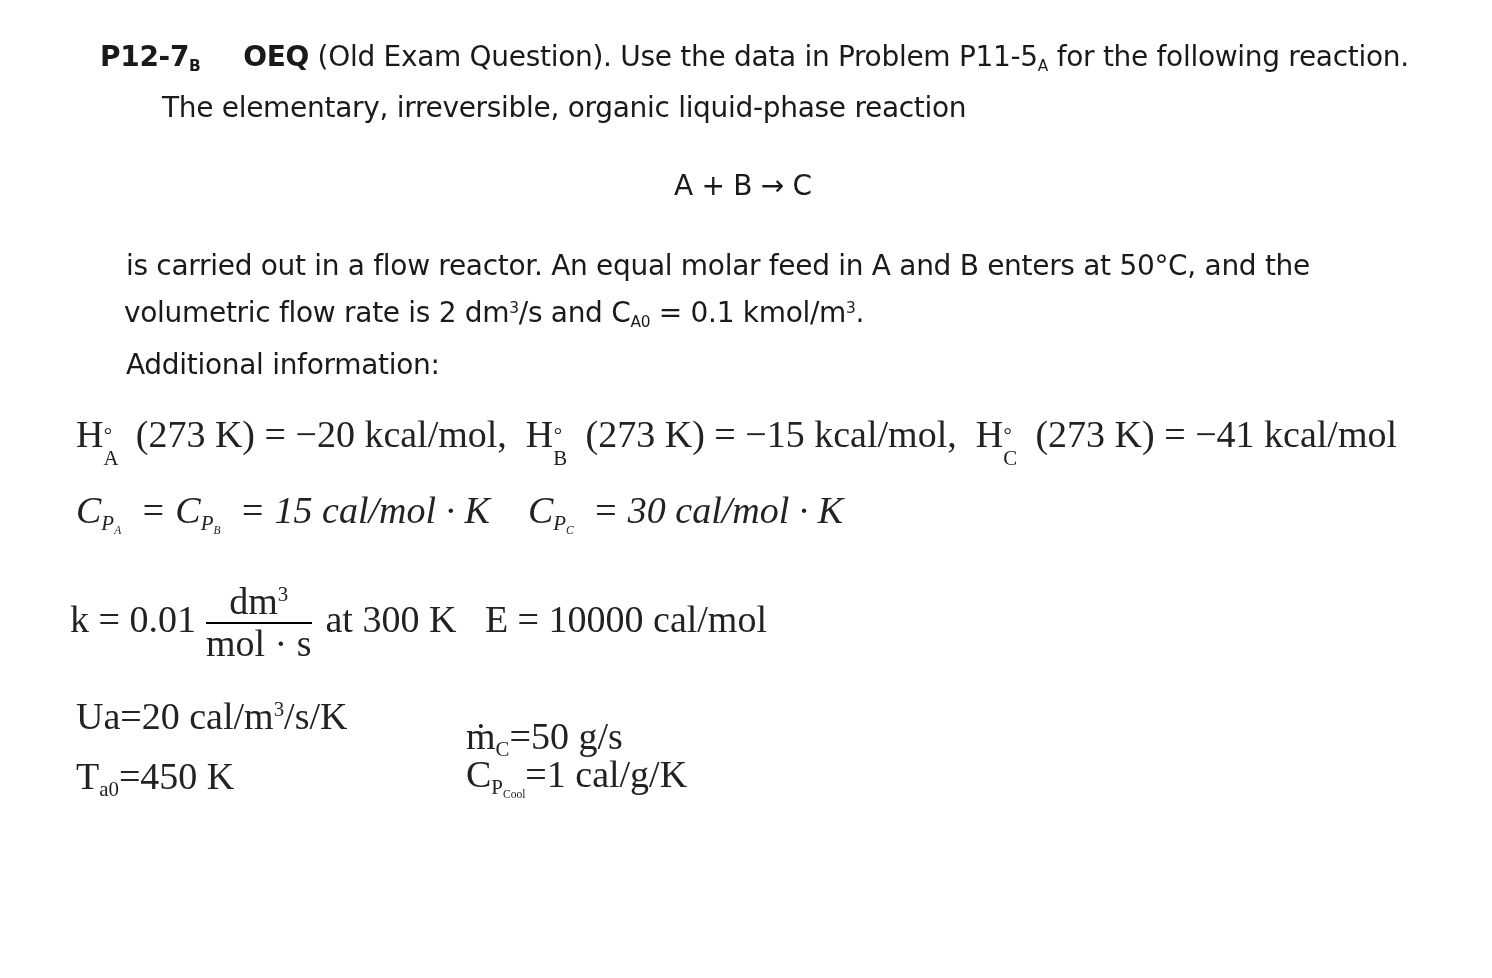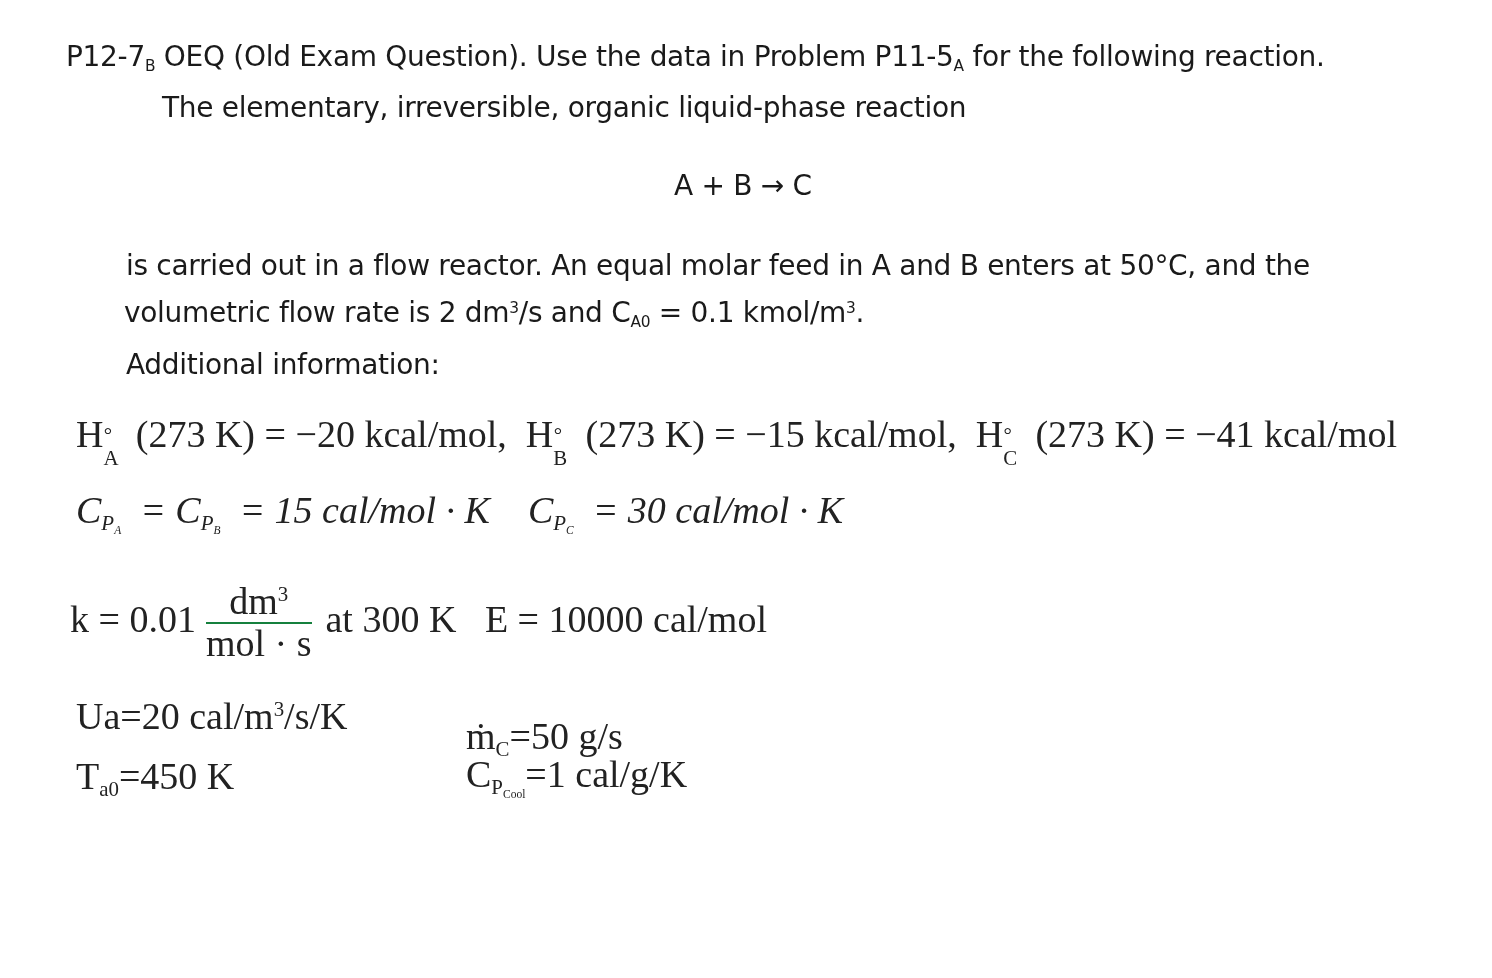--- a/index.html
+++ b/index.html
@@ -1,30 +1,30 @@
 <!DOCTYPE html>
 <html><head>
 <meta charset="utf-8">
 <style>
   html, body { margin: 0; padding: 0; background: #ffffff; }
   body { width: 1492px; height: 978px; position: relative; overflow: hidden; color: #1a1a1a; }
   .sans { font-family: "DejaVu Sans", "Liberation Sans", sans-serif; }
   .serif { font-family: "Liberation Serif", "DejaVu Serif", serif; }
   .abs { position: absolute; white-space: nowrap; }
   .t1 { font-size: 28px; letter-spacing: -0.3px; }
-  .bold { font-weight: normal; }
+  .bold { font-weight: bold; margin-left: 34px; }
   .ital { }
   .m { font-size: 38px; color: #222; }
   sub.s { font-size: 0.55em; vertical-align: -0.35em; line-height: 0; }
   sup.s { font-size: 0.55em; vertical-align: 0.6em; line-height: 0; }
   .stack { display: inline-block; position: relative; vertical-align: baseline; width: 0.6em; }
   .stack .deg { position: absolute; left: 0.02em; top: -1.05em; font-size: 0.55em; line-height: 1; }
   .stack .lo { position: absolute; left: 0; top: 0.05em; font-size: 0.55em; line-height: 1; }
   .frac { display: inline-block; vertical-align: middle; text-align: center; margin: 0 14px 0 10px; }
-  .frac .num { display: block; border-bottom: 2px solid #15803d; padding: 0 4px; line-height: 1.05; }
+  .frac .num { display: block; border-bottom: 2px solid #000000; padding: 0 4px; line-height: 1.05; }
   .frac .den { display: block; line-height: 1.05; text-align: center; }
 </style>
 </head>
 <body>
 
 <div class="abs sans t1" style="left:66px; top:40px;">
   <span class="bold"><span>P12-7</span><sub class="s">B</sub></span>
   <span class="bold">OEQ</span>
   (<span class="ital">Old Exam Question</span><span>). Use the data in Problem P11-5</span><sub class="s">A</sub><span> for the following reaction.</span>
 </div>

